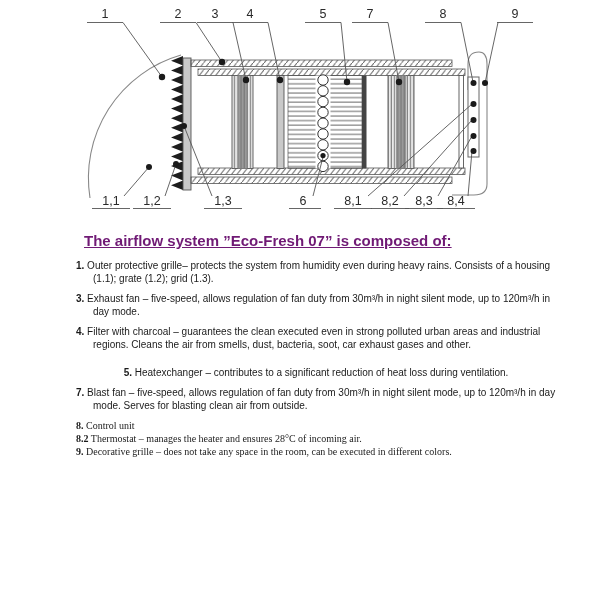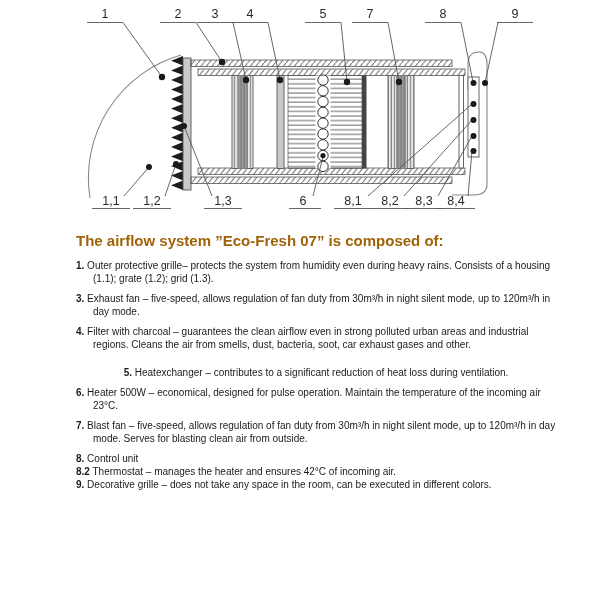--- a/index.html
+++ b/index.html
@@ -1,22 +1,22 @@
 <!DOCTYPE html>
 <html><head>
 <meta charset="utf-8">
 <style>
   html,body{margin:0;padding:0;background:#fff;}
   body{width:600px;height:600px;overflow:hidden;font-family:"Liberation Sans",sans-serif;color:#1a1a1a;}
   .diagram{display:block;}
   .diagram text{font-family:"Liberation Sans",sans-serif;font-size:12.5px;fill:#2a2a2a;text-anchor:middle;}
   .content{margin-left:76px;width:480px;}
-  h1{font-size:15px;line-height:16px;font-weight:bold;color:#a16207;margin:13px 0 11px 0;}
+  h1{font-size:15px;line-height:16px;font-weight:bold;color:#701a75;margin:13px 0 11px 8px;text-decoration:underline;}
   .item{font-size:10px;line-height:12.9px;margin:0 0 7px 0;padding-left:17px;text-indent:-17px;}
-  .item.tight{margin-bottom:0;}
+  .item.tight{margin-bottom:0;font-family:Liberation Serif, serif;}
   .item.extra-gap{margin-top:16px;text-align:center;}
   .num{font-weight:bold;}
 </style>
 </head>
 <body>
 
 <div>
 
   <svg class="diagram" width="600" height="220" viewBox="0 0 600 220">
     <defs>
@@ -136,23 +136,22 @@
       <text x="424" y="205">8,3</text>
       <text x="456" y="205">8,4</text>
     </g>
   </svg>
 
   <div class="content">
     <h1>The airflow system  ”Eco-Fresh 07” is composed of:</h1>
     <div id="items">
         <div class="item"><span class="num">1.</span><span> Outer protective grille– protects the system from humidity even during heavy rains. Consists of a housing (1.1); grate (1.2); grid (1.3).</span></div>
         <div class="item"><span class="num">3.</span><span> Exhaust fan – five-speed, allows regulation of fan duty from 30m³/h in night silent mode, up to 120m³/h in day mode.</span></div>
-        <div class="item"><span class="num">4.</span><span> Filter with charcoal – guarantees the clean airflow even in strong polluted urban areas and industrial regions. Cleans the air from smells, dust, bacteria, soot, car exhaust gases and other.</span></div>
+        <div class="item"><span class="num">4.</span><span> Filter with charcoal – guarantees the clean executed even in strong polluted urban areas and industrial regions. Cleans the air from smells, dust, bacteria, soot, car exhaust gases and other.</span></div>
         <div class="item extra-gap"><span class="num">5.</span><span> Heatexchanger – contributes to a significant reduction of heat loss during ventilation.</span></div>
-        <div class="item"><span class="num">6.</span><span> Heater 500W – economical, designed for pulse operation. Maintain the temperature of the incoming air 23°C.</span></div>
         <div class="item"><span class="num">7.</span><span> Blast fan – five-speed, allows regulation of fan duty from 30m³/h in night silent mode, up to 120m³/h in day mode.  Serves for blasting clean air from outside.</span></div>
         <div class="item tight"><span class="num">8.</span><span> Control unit</span></div>
-        <div class="item tight"><span class="num">8.2</span><span> Thermostat – manages the heater and ensures 42°C of incoming air.</span></div>
+        <div class="item tight"><span class="num">8.2</span><span> Thermostat – manages the heater and ensures 28°C of incoming air.</span></div>
         <div class="item tight"><span class="num">9.</span><span> Decorative grille – does not take any space in the room, can be executed in different colors.</span></div>
       </div>
   </div>
 
 </div>
 
 </body></html>

